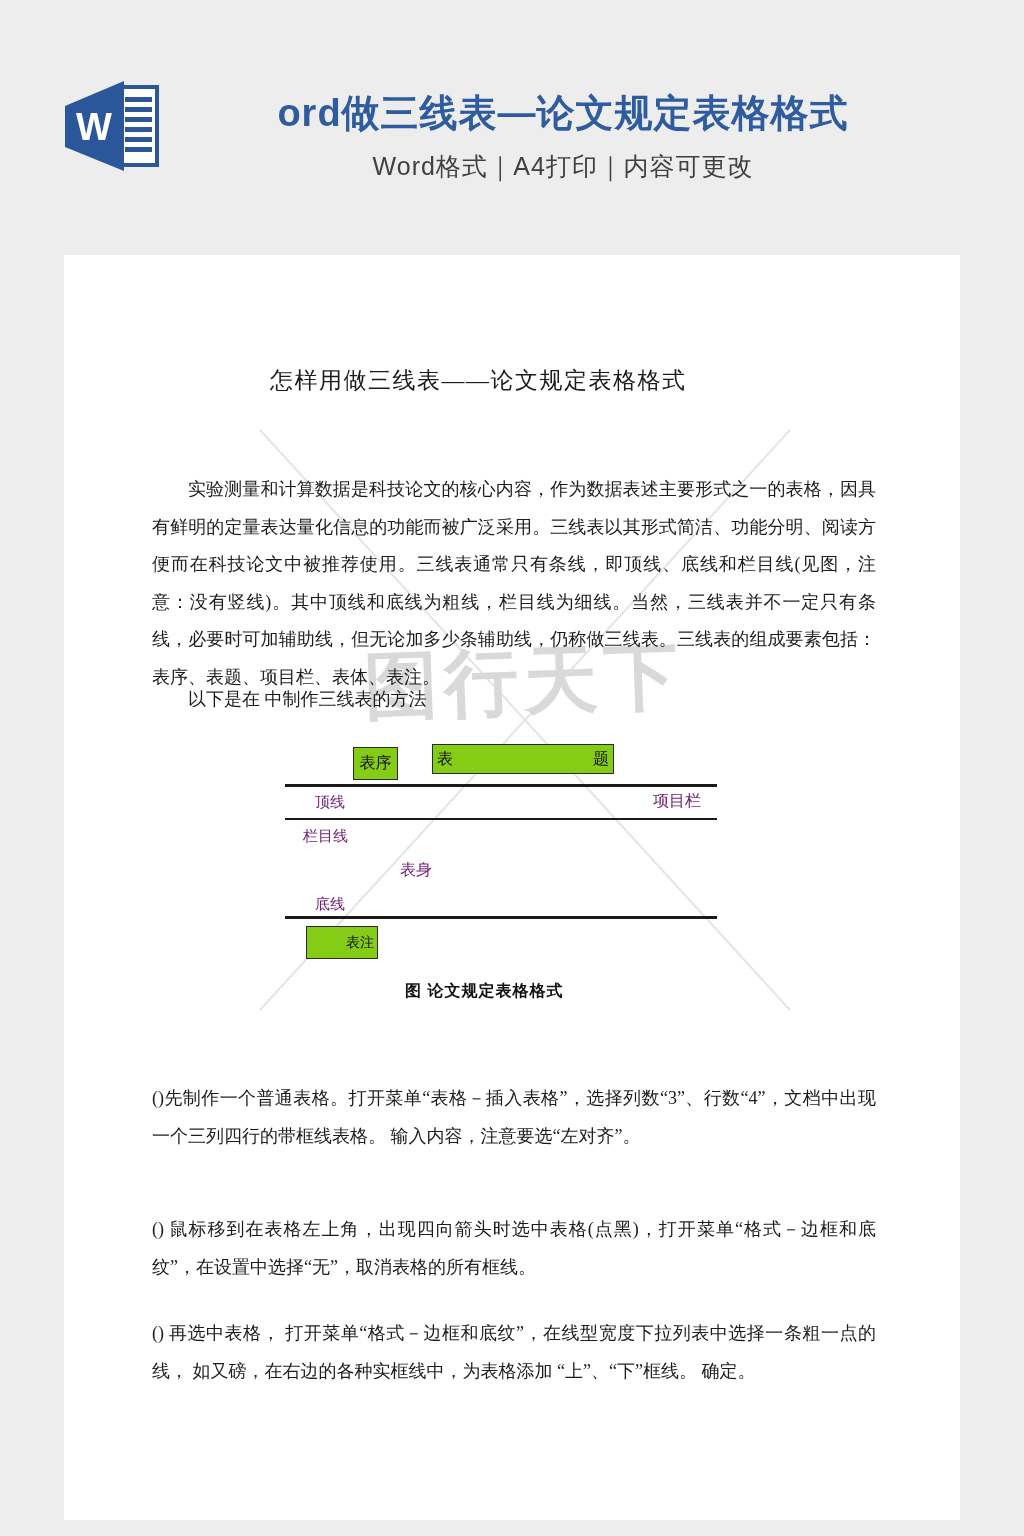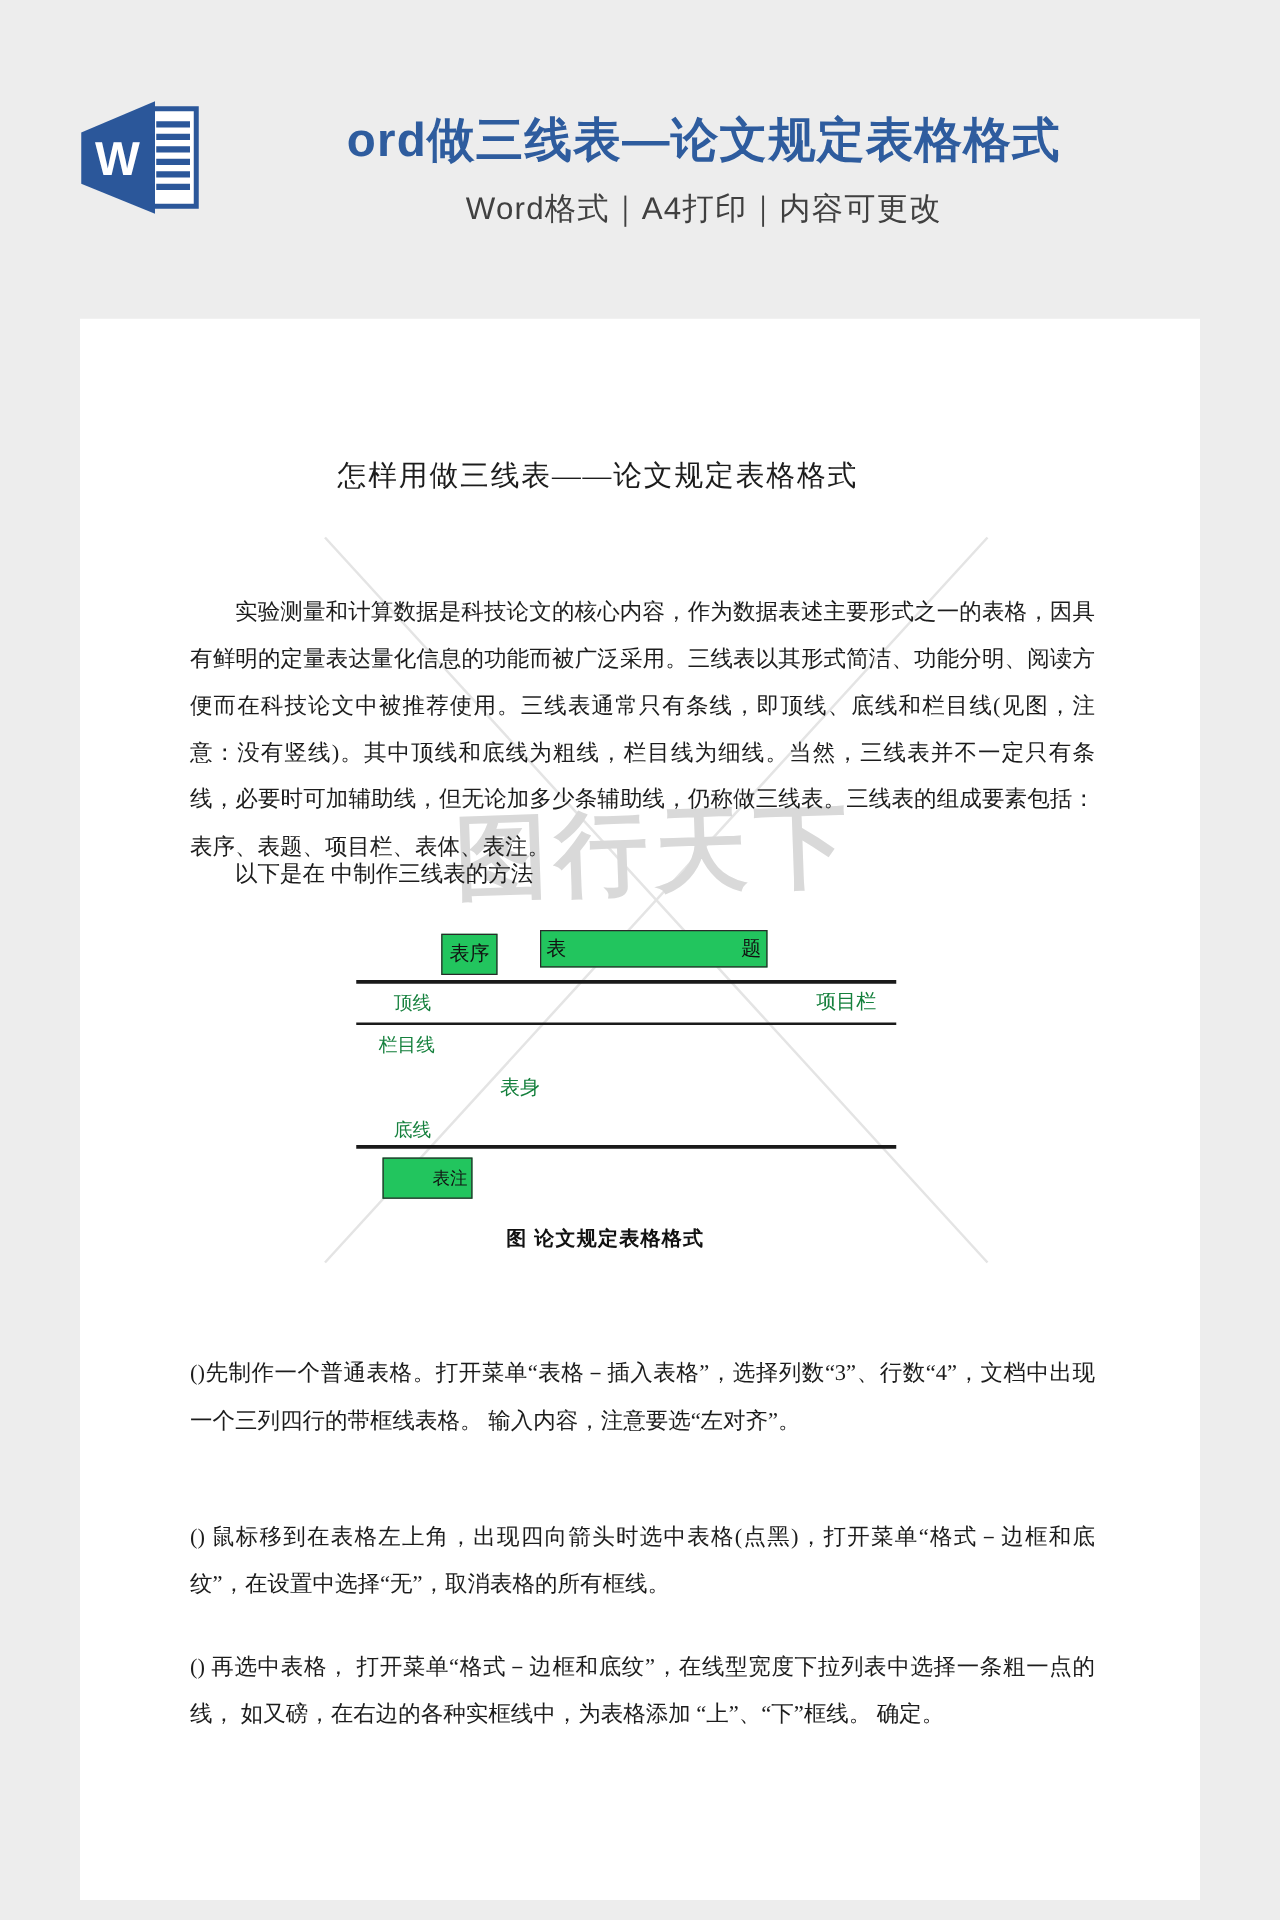--- a/index.html
+++ b/index.html
@@ -47,32 +47,32 @@
   }
   .para.indent{text-indent:2em;}
   .p-body{top:198px;}
   .p-intro{top:408px;}
   .p-step1{top:807px;}
   .p-step2{top:938px;}
   .p-step3{top:1042px;}
   
   .fig{position:absolute;left:0;top:0;}
   .fig-box{
-    position:absolute;border:1px solid #2a2a2a;background:#22c55e;
+    position:absolute;border:1px solid #2a2a2a;background:#84cc16;
     font-family:"Liberation Sans",sans-serif;font-size:16px;color:#111;
     display:flex;align-items:center;justify-content:center;
   }
   .fig-box.xu{left:289px;top:492px;width:43px;height:31px;}
   .fig-box.ti{left:368px;top:489px;width:182px;height:30px;justify-content:space-between;padding:0 4px;box-sizing:border-box;}
   .fig-box.zhu{left:242px;top:671px;width:34px;height:31px;font-size:14px;letter-spacing:0;padding-left:36px;}
   .fig-line{position:absolute;left:221px;width:432px;background:#1a1a1a;}
   .fig-line.l1{top:529px;height:3px;}
   .fig-line.l2{top:563px;height:2px;}
   .fig-line.l3{top:661px;height:3px;}
-  .fig-label{position:absolute;font-size:15px;color:#15803d;white-space:nowrap;}
+  .fig-label{position:absolute;font-size:15px;color:#701a75;white-space:nowrap;}
   .fig-label.hei{font-family:"Liberation Sans",sans-serif;}
   .fig-label.song{font-family:"Liberation Serif","DejaVu Serif",serif;font-size:16px;}
   .lab-ding{left:251px;top:538px;}
   .lab-xiangmu{left:589px;top:536px;}
   .lab-lanmu{left:239px;top:572px;text-align:center;}
   .lab-shen{left:336px;top:605px;}
   .lab-di{left:251px;top:640px;}
   .fig-caption{
     position:absolute;left:341px;top:726px;
     font-family:"Liberation Sans",sans-serif;font-weight:bold;

